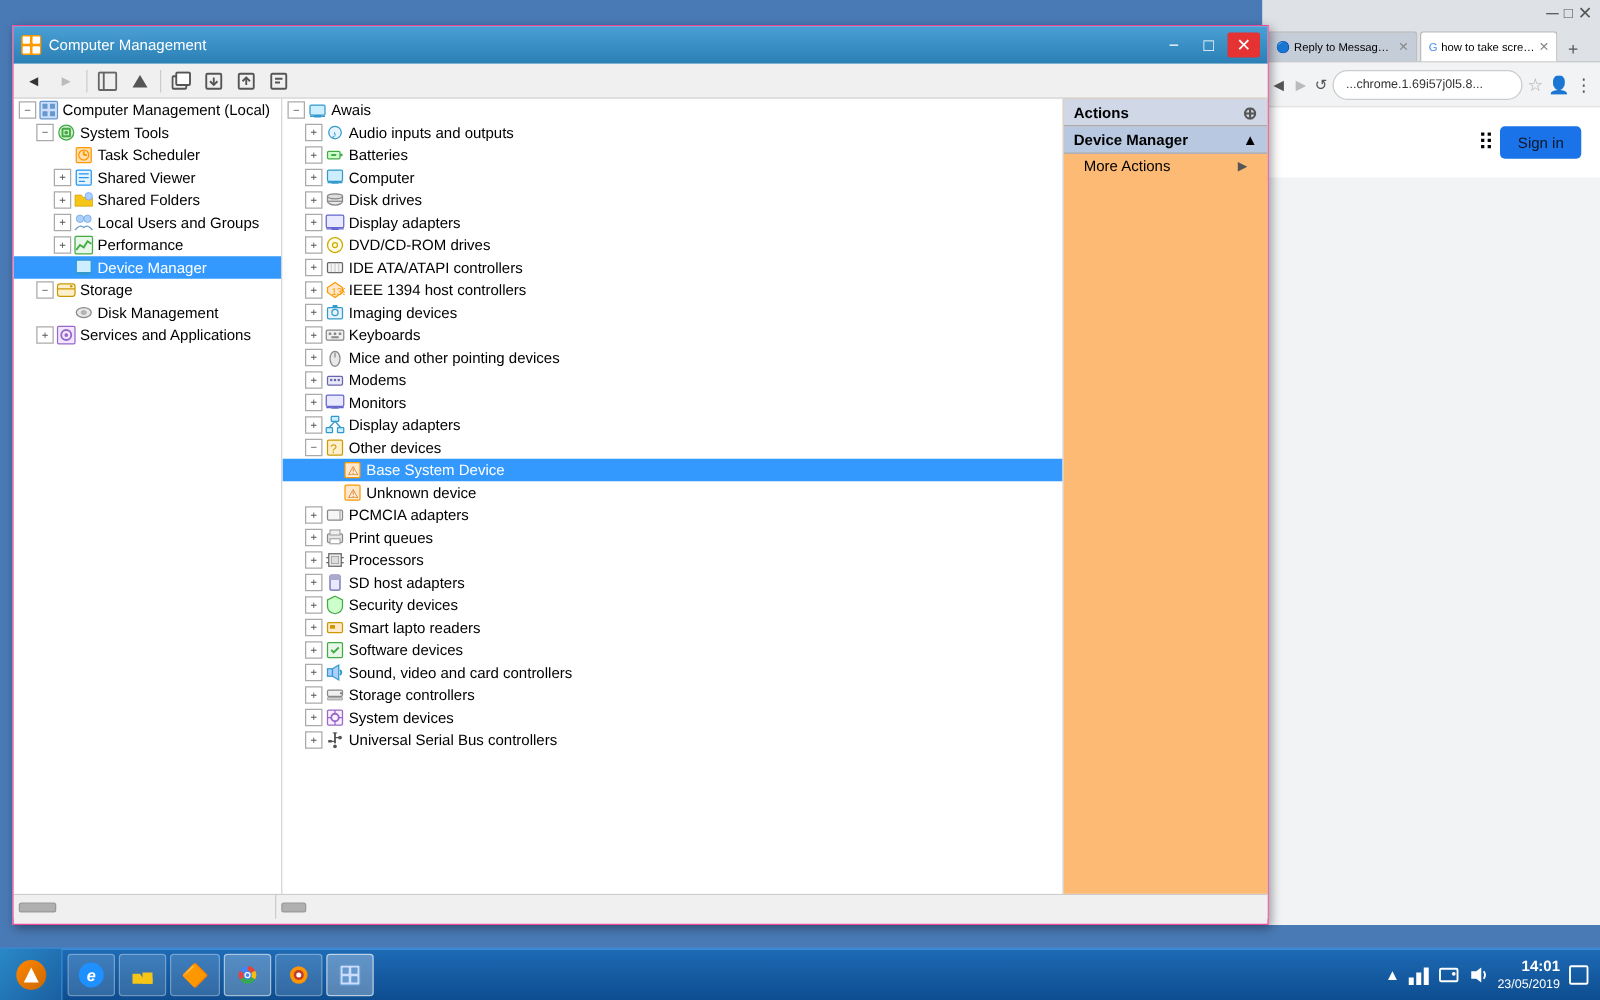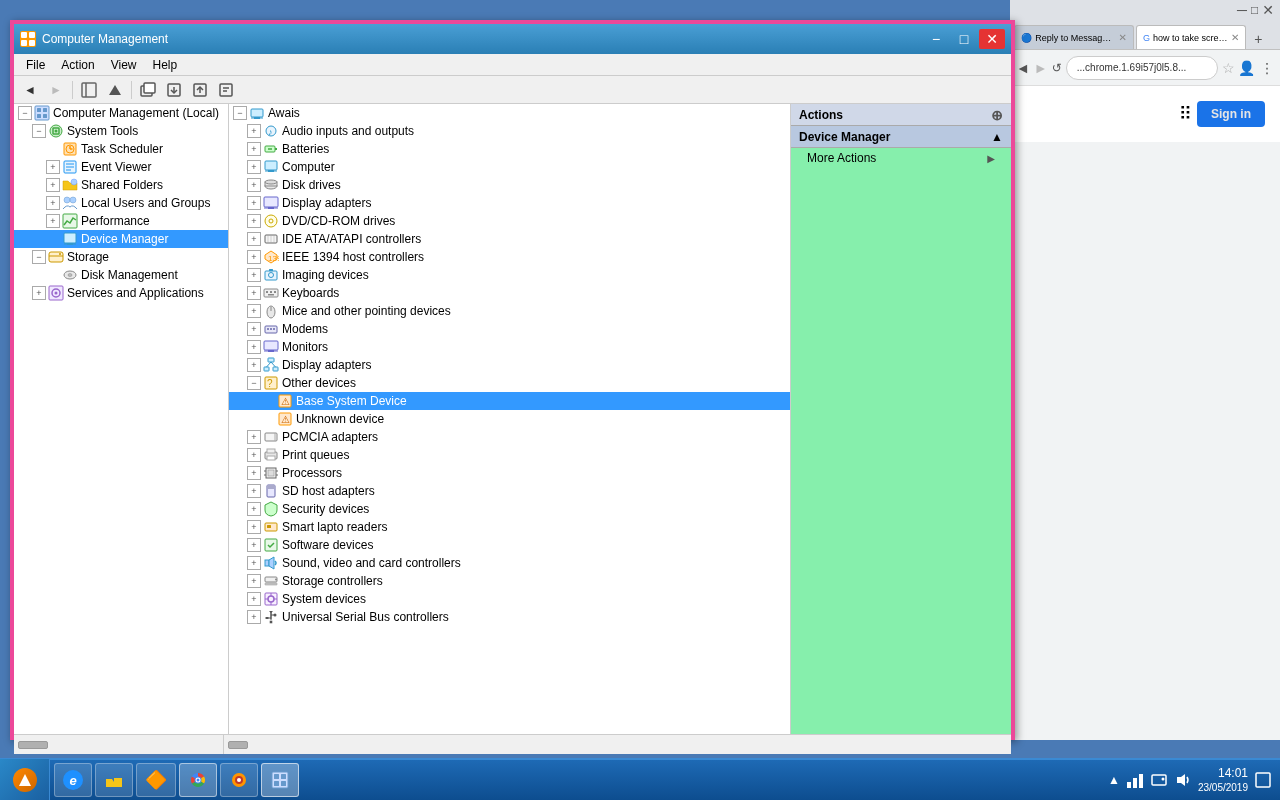--- a/index.html
+++ b/index.html
@@ -12,21 +12,21 @@
     
     .desktop { position: absolute; top: 0; left: 0; width: 1280px; height: 760px; background: #4a7ab5; }
 
     
     .browser-area { position: absolute; top: 0; right: 0; width: 270px; height: 760px; background: #f1f3f4; }
     .browser-tabs { height: 28px; background: #dee1e6; display: flex; align-items: flex-end; padding: 0 4px; border-bottom: 1px solid #c0c0c0; }
     .browser-tab { height: 24px; padding: 0 8px; background: #f1f3f4; border: 1px solid #c0c0c0; border-bottom: none; border-radius: 3px 3px 0 0; font-size: 10px; display: flex; align-items: center; gap: 4px; cursor: pointer; max-width: 130px; overflow: hidden; }
     .browser-tab.active { background: white; }
 
     
-    .cm-window { position: absolute; top: 20px; left: 10px; width: 1005px; height: 720px; background: #f0f0f0; border: 4px solid #ec4899; box-shadow: 2px 2px 8px rgba(0,0,0,0.4); }
+    .cm-window { position: absolute; top: 20px; left: 10px; width: 1005px; height: 720px; background: #f0f0f0; border: 1px solid #ec4899; box-shadow: 2px 2px 8px rgba(0,0,0,0.4); }
     .cm-titlebar { height: 30px; background: linear-gradient(to bottom, #4a9fd5, #2a7fb5); display: flex; align-items: center; justify-content: space-between; padding: 0 6px; color: white; font-size: 12px; }
     .cm-title-left { display: flex; align-items: center; gap: 6px; }
     .cm-title-icon { width: 16px; height: 16px; background: #ff9900; border-radius: 2px; display: flex; align-items: center; justify-content: center; font-size: 9px; color: white; font-weight: bold; }
     .cm-title-text { font-size: 12px; font-weight: normal; }
     .cm-title-btns { display: flex; gap: 2px; }
     .cm-tb-btn { width: 26px; height: 20px; display: flex; align-items: center; justify-content: center; color: white; font-size: 14px; cursor: pointer; border-radius: 2px; }
     .cm-tb-btn.close { background: #e53333; }
 
     
     .cm-menubar { height: 22px; background: #f0f0f0; display: flex; align-items: center; border-bottom: 1px solid #ccc; padding: 0 4px; }
@@ -41,21 +41,21 @@
     .cm-content { display: flex; height: calc(100% - 82px); }
 
     
     .cm-left { width: 215px; border-right: 1px solid #ccc; background: white; overflow-y: auto; overflow-x: auto; }
     .cm-right-panes { flex: 1; display: flex; }
 
     
     .cm-middle { flex: 1; background: white; overflow-y: auto; border-right: 1px solid #ccc; }
 
     
-    .cm-actions { width: 220px; background: #86efac; overflow-y: auto; }
+    .cm-actions { width: 163px; background: #fdba74; overflow-y: auto; }
 
     
     .tree-item { display: flex; align-items: center; height: 18px; padding-left: 4px; cursor: pointer; white-space: nowrap; font-size: 12px; }
     .tree-item.selected { background: #3399ff; color: white; }
     .tree-expand { width: 14px; height: 14px; display: flex; align-items: center; justify-content: center; font-size: 9px; color: #555; cursor: pointer; border: 1px solid #aaa; background: white; margin-right: 2px; flex-shrink: 0; }
     .tree-expand.empty { border: none; background: transparent; }
     .tree-icon { width: 16px; height: 16px; margin-right: 3px; flex-shrink: 0; display: flex; align-items: center; justify-content: center; font-size: 12px; }
     .tree-label { font-size: 12px; }
 
     
@@ -99,21 +99,21 @@
     <div style="flex:1;height:24px;background:white;border:1px solid #ccc;border-radius:12px;padding:0 10px;font-size:10px;color:#333;display:flex;align-items:center;">
       <span>...chrome.1.69i57j0l5.8...</span>
     </div>
     <span style="cursor:pointer;color:#aaa;font-size:14px;">☆</span>
     <span style="cursor:pointer;color:#555;font-size:14px;">👤</span>
     <span style="cursor:pointer;color:#555;font-size:14px;">⋮</span>
   </div>
   <div style="flex:1;background:white;display:flex;flex-direction:column;align-items:flex-end;padding:15px;gap:10px;">
     <div style="display:flex;gap:5px;align-items:center;">
       <span style="font-size:18px;cursor:pointer;">⠿</span>
-      <button style="padding:6px 14px;background:#1a73e8;color:#e5e5e5;border-radius:4px;font-size:12px;cursor:pointer;border:none;font-weight:bold;">Sign in</button>
+      <button style="padding:6px 14px;background:#1a73e8;color:#0f172a;border-radius:4px;font-size:12px;cursor:pointer;border:none;">Sign in</button>
     </div>
   </div>
 </div>
 
 <div class="cm-window">
 
   <div class="cm-titlebar">
     <div class="cm-title-left">
       <div class="cm-title-icon">
         <svg width="14" height="14" viewBox="0 0 14 14">
@@ -125,26 +125,20 @@
       </div>
       <span class="cm-title-text">Computer Management</span>
     </div>
     <div class="cm-title-btns">
       <div class="cm-tb-btn">−</div>
       <div class="cm-tb-btn">□</div>
       <div class="cm-tb-btn close">✕</div>
     </div>
   </div>
 
-  <div class="cm-menubar">
-    <div class="cm-menu-item">File</div>
-    <div class="cm-menu-item">Action</div>
-    <div class="cm-menu-item">View</div>
-    <div class="cm-menu-item">Help</div>
-  </div>
 
   <div class="cm-toolbar">
     <div class="cm-tool-btn">◄</div>
     <div class="cm-tool-btn" style="color:#bbb;">►</div>
     <div class="cm-tool-sep"></div>
     <div class="cm-tool-btn">
       <svg width="16" height="16" viewBox="0 0 16 16">
           <rect x="1" y="1" width="14" height="14" fill="none" stroke="#666" stroke-width="1.5" rx="1"></rect>
           <line x1="5" y1="1" x2="5" y2="15" stroke="#666" stroke-width="1.5"></line>
         </svg>
@@ -230,21 +224,21 @@
       <div class="tree-item indent-2">
         <div class="tree-expand">+</div>
         <div class="tree-icon">
           <svg width="16" height="16" viewBox="0 0 16 16">
               <rect x="2" y="2" width="12" height="12" fill="#e8f4fd" stroke="#2196f3" stroke-width="1" rx="1"></rect>
               <line x1="4" y1="5" x2="12" y2="5" stroke="#2196f3" stroke-width="1"></line>
               <line x1="4" y1="8" x2="12" y2="8" stroke="#2196f3" stroke-width="1"></line>
               <line x1="4" y1="11" x2="9" y2="11" stroke="#2196f3" stroke-width="1"></line>
             </svg>
         </div>
-        <span class="tree-label">Event Viewer</span>
+        <span class="tree-label">Shared Viewer</span>
       </div>
 
       <div class="tree-item indent-2">
         <div class="tree-expand">+</div>
         <div class="tree-icon">
           <svg width="16" height="16" viewBox="0 0 16 16">
               <path d="M1,6 L1,13 L15,13 L15,6 L8,6 L6,4 L1,4 Z" fill="#f5c518" stroke="#cc9900" stroke-width="0.5"></path>
               <circle cx="12" cy="5" r="3" fill="#aad0ff" stroke="#6699ff" stroke-width="0.5"></circle>
             </svg>
         </div>
@@ -781,20 +775,20 @@
       </svg>
     <svg width="18" height="18" viewBox="0 0 18 18">
         <rect x="2" y="4" width="14" height="10" fill="none" stroke="white" stroke-width="1.5" rx="1"></rect>
         <circle cx="13" cy="8" r="1.5" fill="white"></circle>
       </svg>
     <svg width="18" height="18" viewBox="0 0 18 18">
         <polygon points="3,6 7,6 11,3 11,15 7,12 3,12" fill="white"></polygon>
         <path d="M13,6 Q15,9 13,12" fill="none" stroke="white" stroke-width="1.5"></path>
       </svg>
     <div style="text-align:right;line-height:1.3;cursor:pointer;">
-      <div style="font-size:12px;font-weight:normal;">14:01</div>
+      <div style="font-size:12px;font-weight:bold;">14:01</div>
       <div style="font-size:10px;">23/05/2019</div>
     </div>
     <svg width="18" height="18" viewBox="0 0 18 18" style="cursor:pointer;">
         <rect x="2" y="2" width="14" height="14" fill="none" stroke="white" stroke-width="1.5" rx="1"></rect>
       </svg>
   </div>
 </div>
 
 </body></html>

